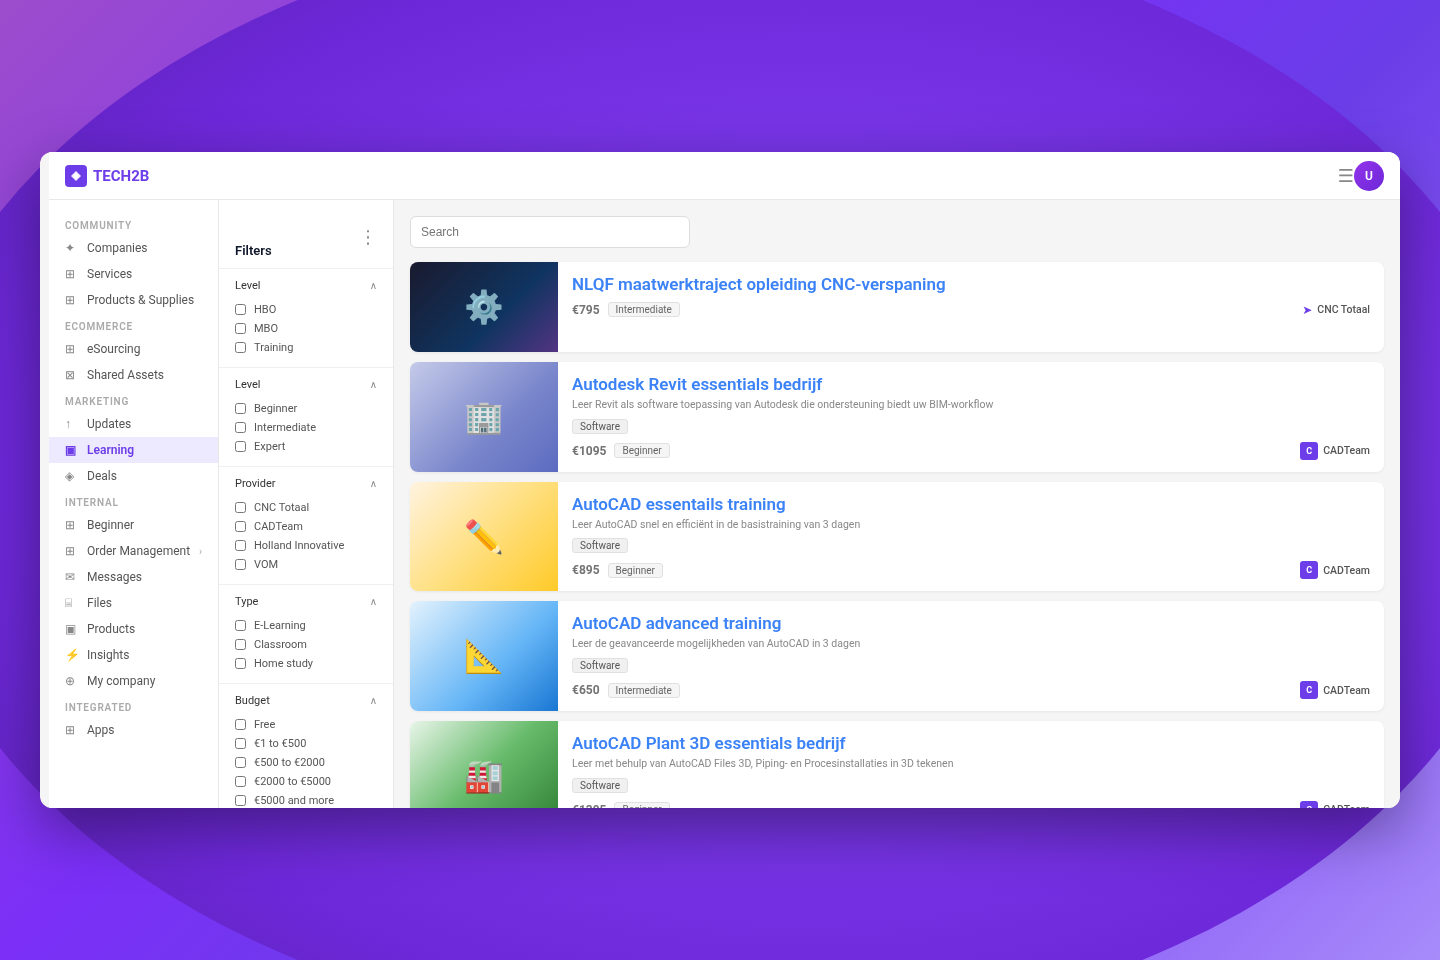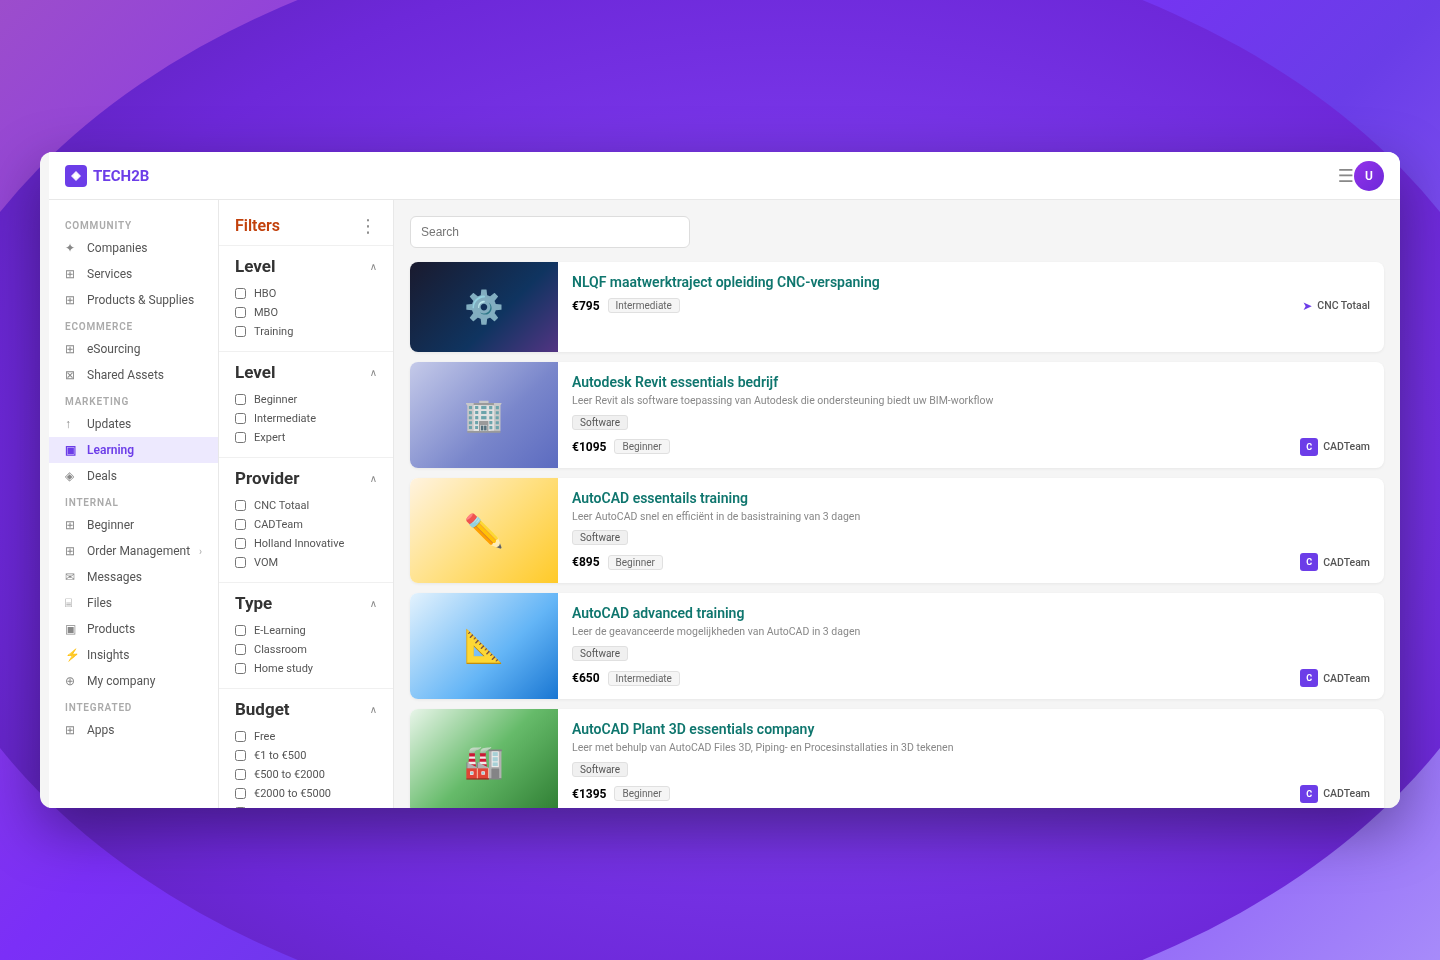--- a/index.html
+++ b/index.html
@@ -145,44 +145,45 @@
       flex-shrink: 0;
       padding: 12px 0;
     }
     .filters-header {
       display: flex;
       align-items: center;
       justify-content: space-between;
       padding: 4px 16px 10px;
     }
     .filters-title {
-      font-size: 16px;
+      font-size: 13px;
       font-weight: 600;
-      color: #c2410c;
+      color: #0f172a;
+      margin-top: 27px;
     }
     .filters-dots {
       font-size: 18px;
       color: #888;
       cursor: pointer;
       line-height: 1;
     }
     .filter-section {
       border-top: 1px solid #f0f0f0;
       padding: 10px 0;
     }
     .filter-section-header {
       display: flex;
       align-items: center;
       justify-content: space-between;
       padding: 0 16px 8px;
       cursor: pointer;
     }
     .filter-section-title {
-      font-size: 17px;
-      font-weight: 700;
+      font-size: 11px;
+      font-weight: 400;
       color: #333;
     }
     .filter-chevron {
       font-size: 10px;
       color: #888;
     }
     .filter-item {
       display: flex;
       align-items: center;
       gap: 8px;
@@ -234,23 +235,23 @@
       overflow: hidden;
     }
     .course-body {
       flex: 1;
       padding: 12px 14px;
       display: flex;
       flex-direction: column;
       gap: 4px;
     }
     .course-title {
-      font-size: 14px;
+      font-size: 17px;
       font-weight: 600;
-      color: #0f766e;
+      color: #3b82f6;
       cursor: pointer;
     }
     .course-desc {
       font-size: 10.5px;
       color: #888;
       line-height: 1.4;
     }
     .course-tags {
       display: flex;
       gap: 6px;
@@ -266,21 +267,21 @@
     }
     .course-footer {
       display: flex;
       align-items: center;
       gap: 8px;
       margin-top: 4px;
     }
     .course-price {
       font-size: 12px;
       font-weight: 700;
-      color: #000000;
+      color: #737373;
     }
     .course-level {
       background: #f5f5f5;
       border: 1px solid #e0e0e0;
       border-radius: 3px;
       padding: 1px 7px;
       font-size: 10px;
       color: #666;
     }
     .course-provider {
@@ -572,21 +573,21 @@
               <span class="course-level">Intermediate</span>
               <div class="course-provider">
                 <span style="background:#6c3de8;color:#fff;width:18px;height:18px;border-radius:3px;display:inline-flex;align-items:center;justify-content:center;font-size:9px;font-weight:700">C</span> 
                 <span>CADTeam</span>
               </div>
             </div>
           </div>
         </div><div class="course-card">
           <div class="course-image" style="background: linear-gradient(135deg, rgb(232, 245, 233) 0%, rgb(102, 187, 106) 50%, rgb(46, 125, 50) 100%); display: flex; align-items: center; justify-content: center; font-size: 32px; min-height: 90px;">🏭</div>
           <div class="course-body">
-            <div class="course-title">AutoCAD Plant 3D essentials company</div>
+            <div class="course-title">AutoCAD Plant 3D essentials bedrijf</div>
             <div class="course-desc">Leer met behulp van AutoCAD Files 3D, Piping- en Procesinstallaties in 3D tekenen</div>
             <div class="course-tags">
               <span class="tag">Software</span>
             </div>
             <div class="course-footer">
               <span class="course-price">€1395</span>
               <span class="course-level">Beginner</span>
               <div class="course-provider">
                 <span style="background:#6c3de8;color:#fff;width:18px;height:18px;border-radius:3px;display:inline-flex;align-items:center;justify-content:center;font-size:9px;font-weight:700">C</span> 
                 <span>CADTeam</span>

